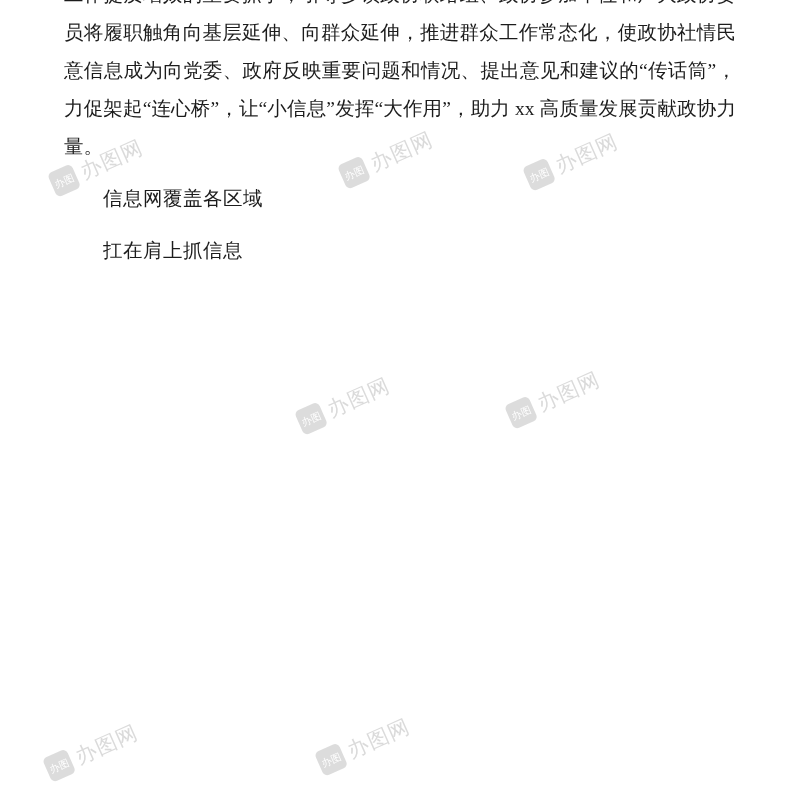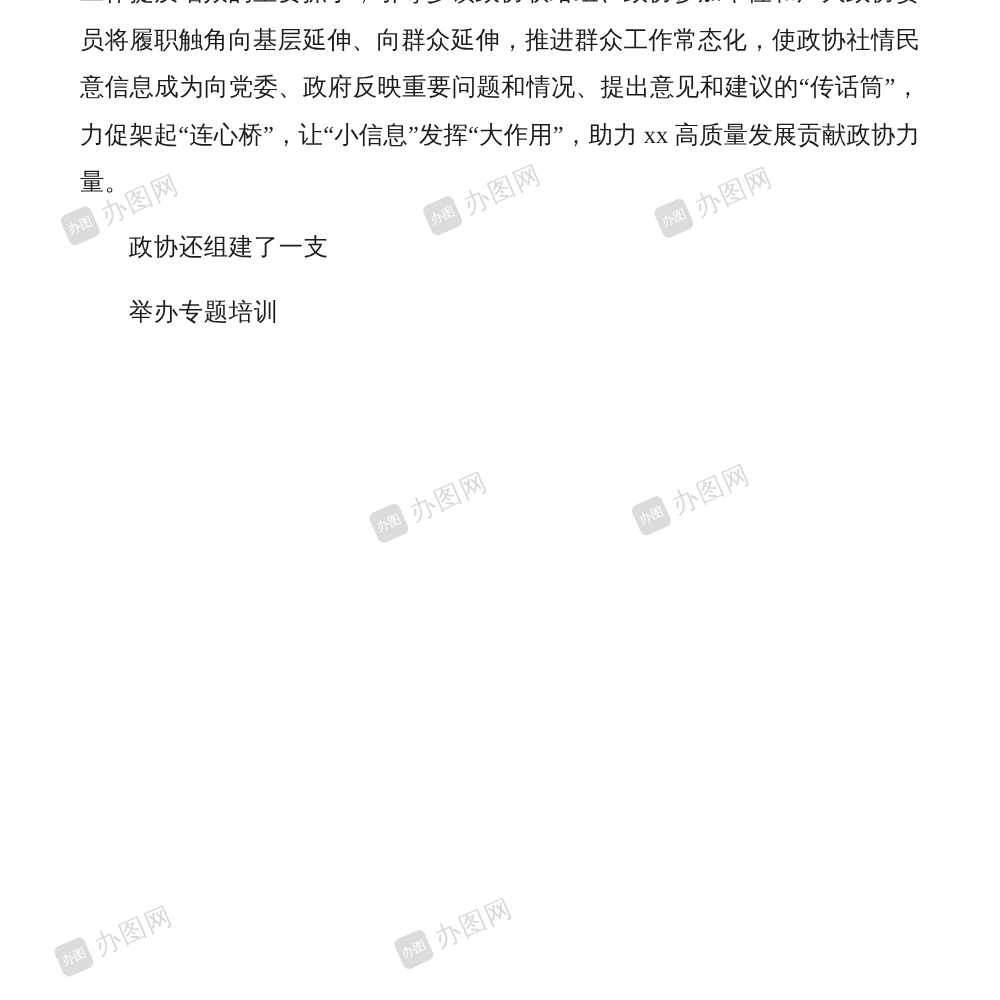--- a/index.html
+++ b/index.html
@@ -109,17 +109,17 @@
         <span class="wm-text">办图网</span>
       </div>
       <div class="watermark" style="left: 315px; top: 731px;">
         <span class="wm-icon">办图</span>
         <span class="wm-text">办图网</span>
       </div>
     </div>
 
   <div class="doc-body">
       <p class="body-para no-indent">工作提质增效的重要抓手，引导乡镇政协联络组、政协参加单位和广大政协委员将履职触角向基层延伸、向群众延伸，推进群众工作常态化，使政协社情民意信息成为向党委、政府反映重要问题和情况、提出意见和建议的“传话筒”，力促架起“连心桥”，让“小信息”发挥“大作用”，助力 xx 高质量发展贡献政协力量。</p>
-      <p class="heading">政协还组建了一支</p>
-      <p class="heading">举办专题培训</p>
+      <p class="heading">信息网覆盖各区域</p>
+      <p class="heading">扛在肩上抓信息</p>
     </div>
 
 </div>
 
 </body></html>

